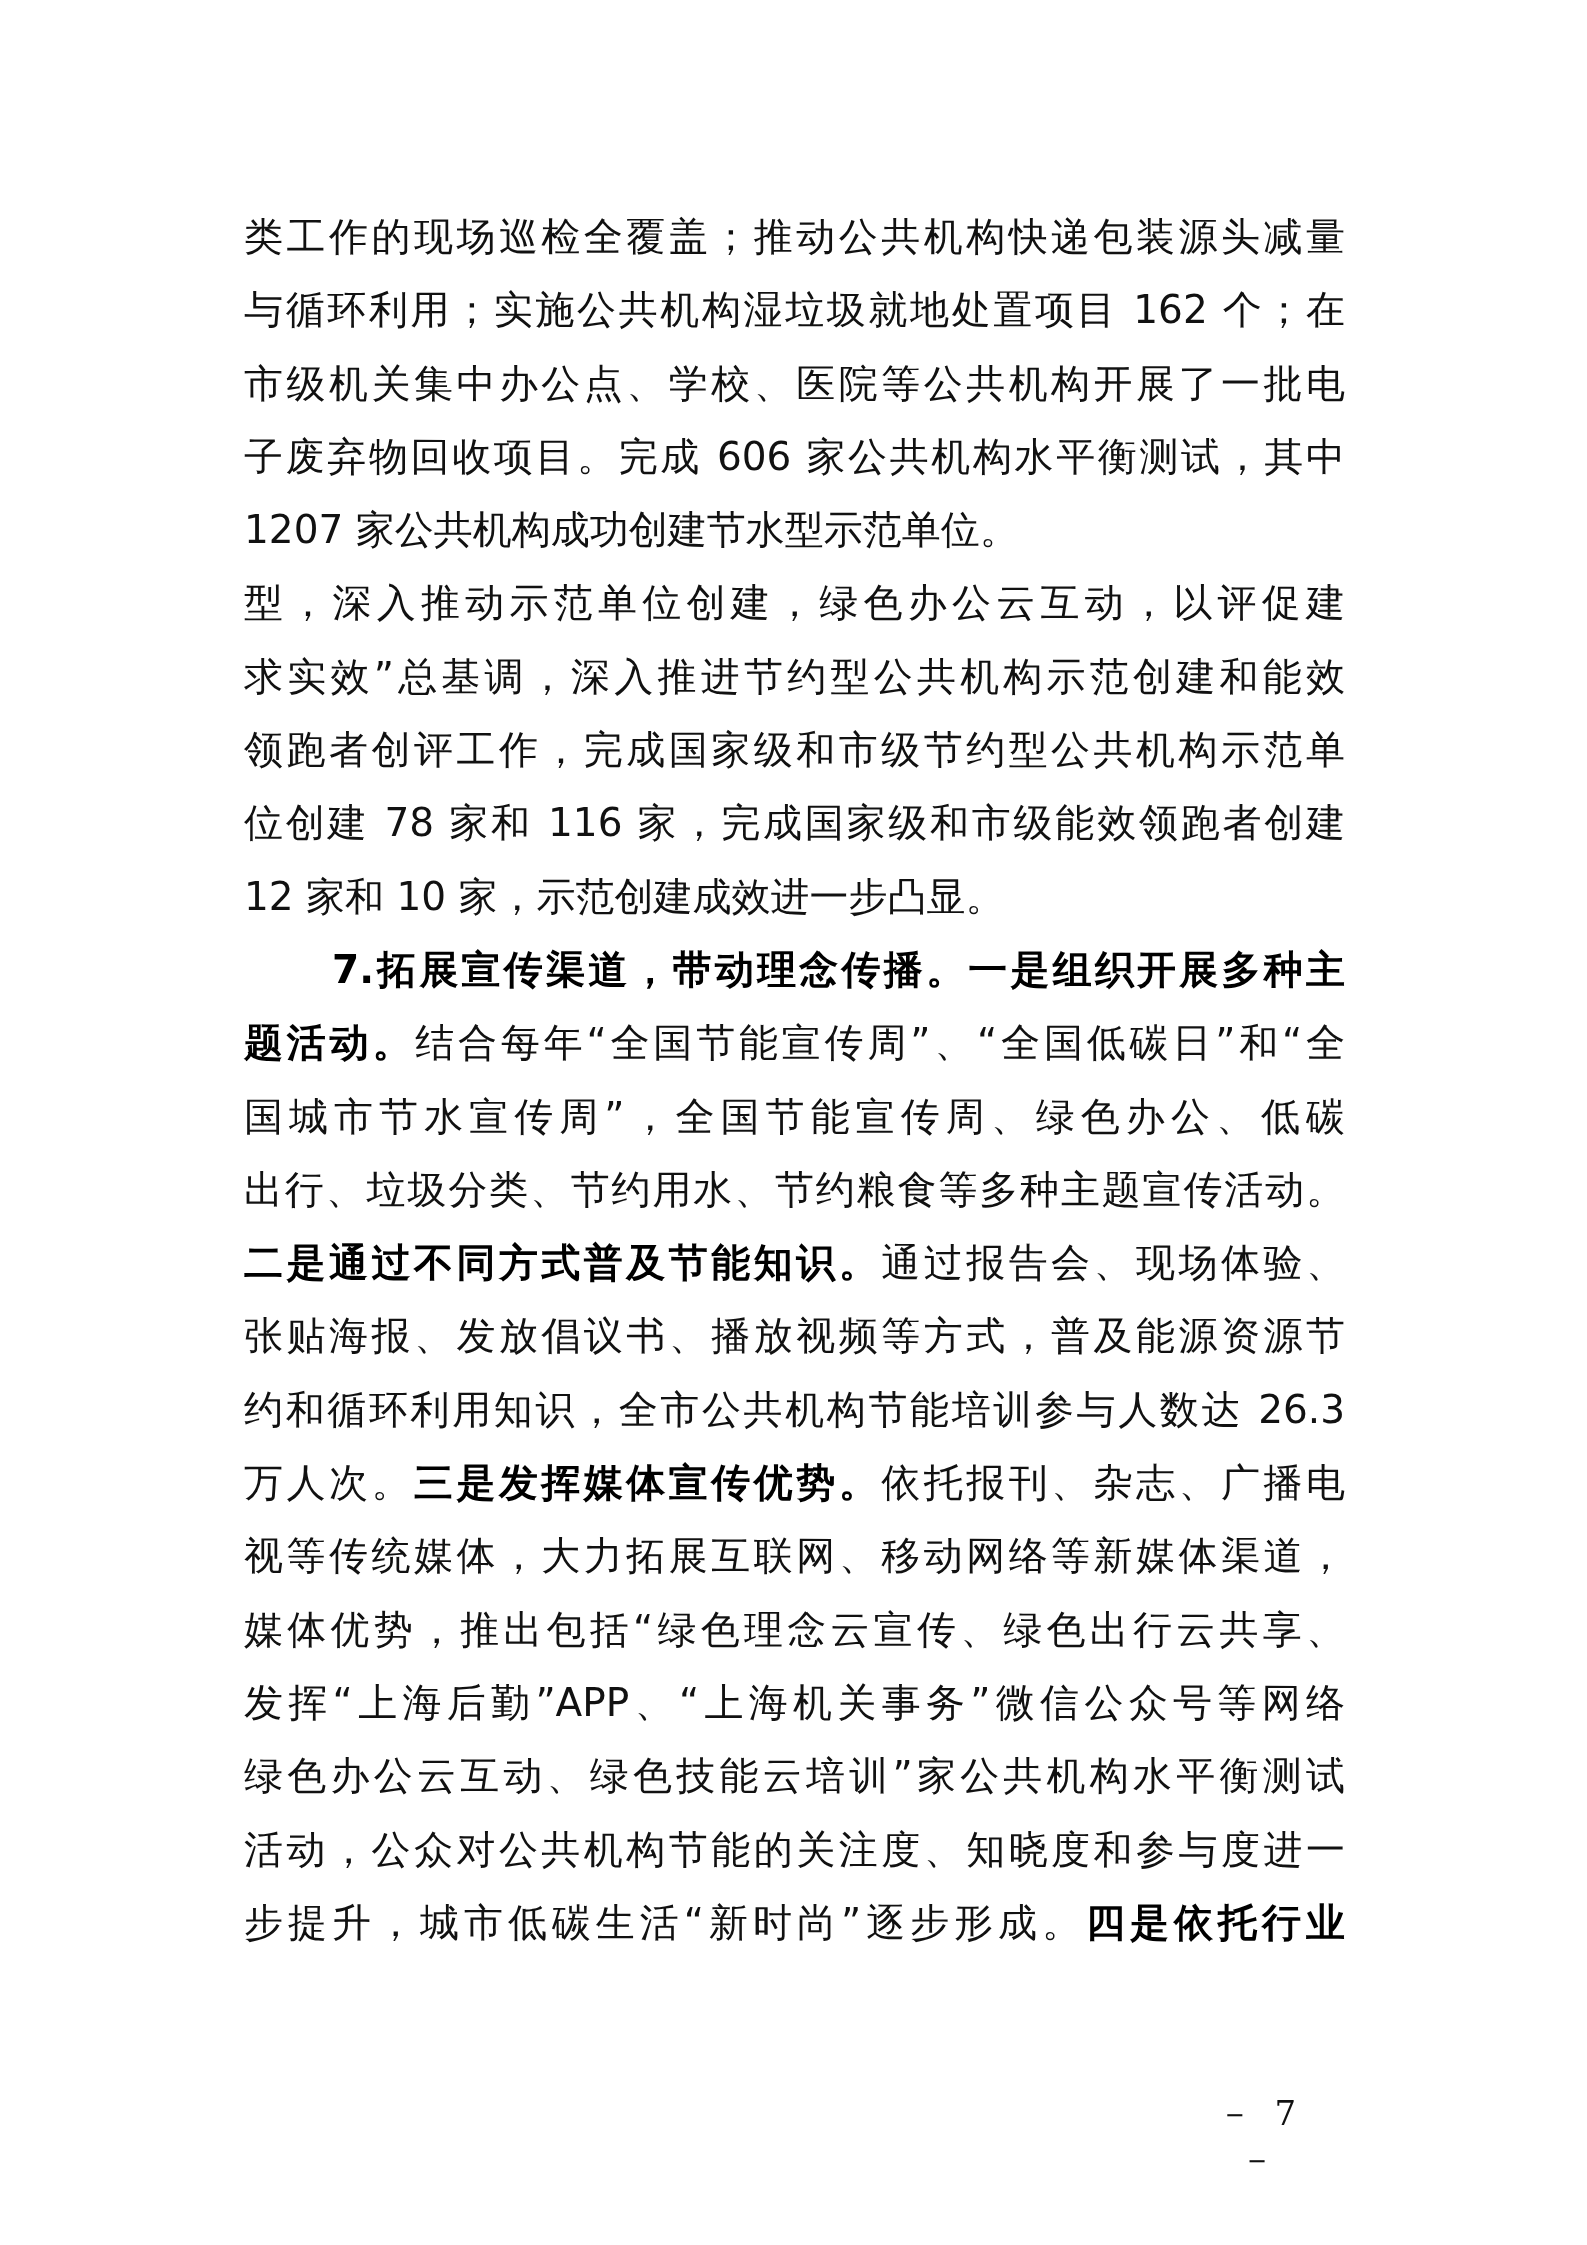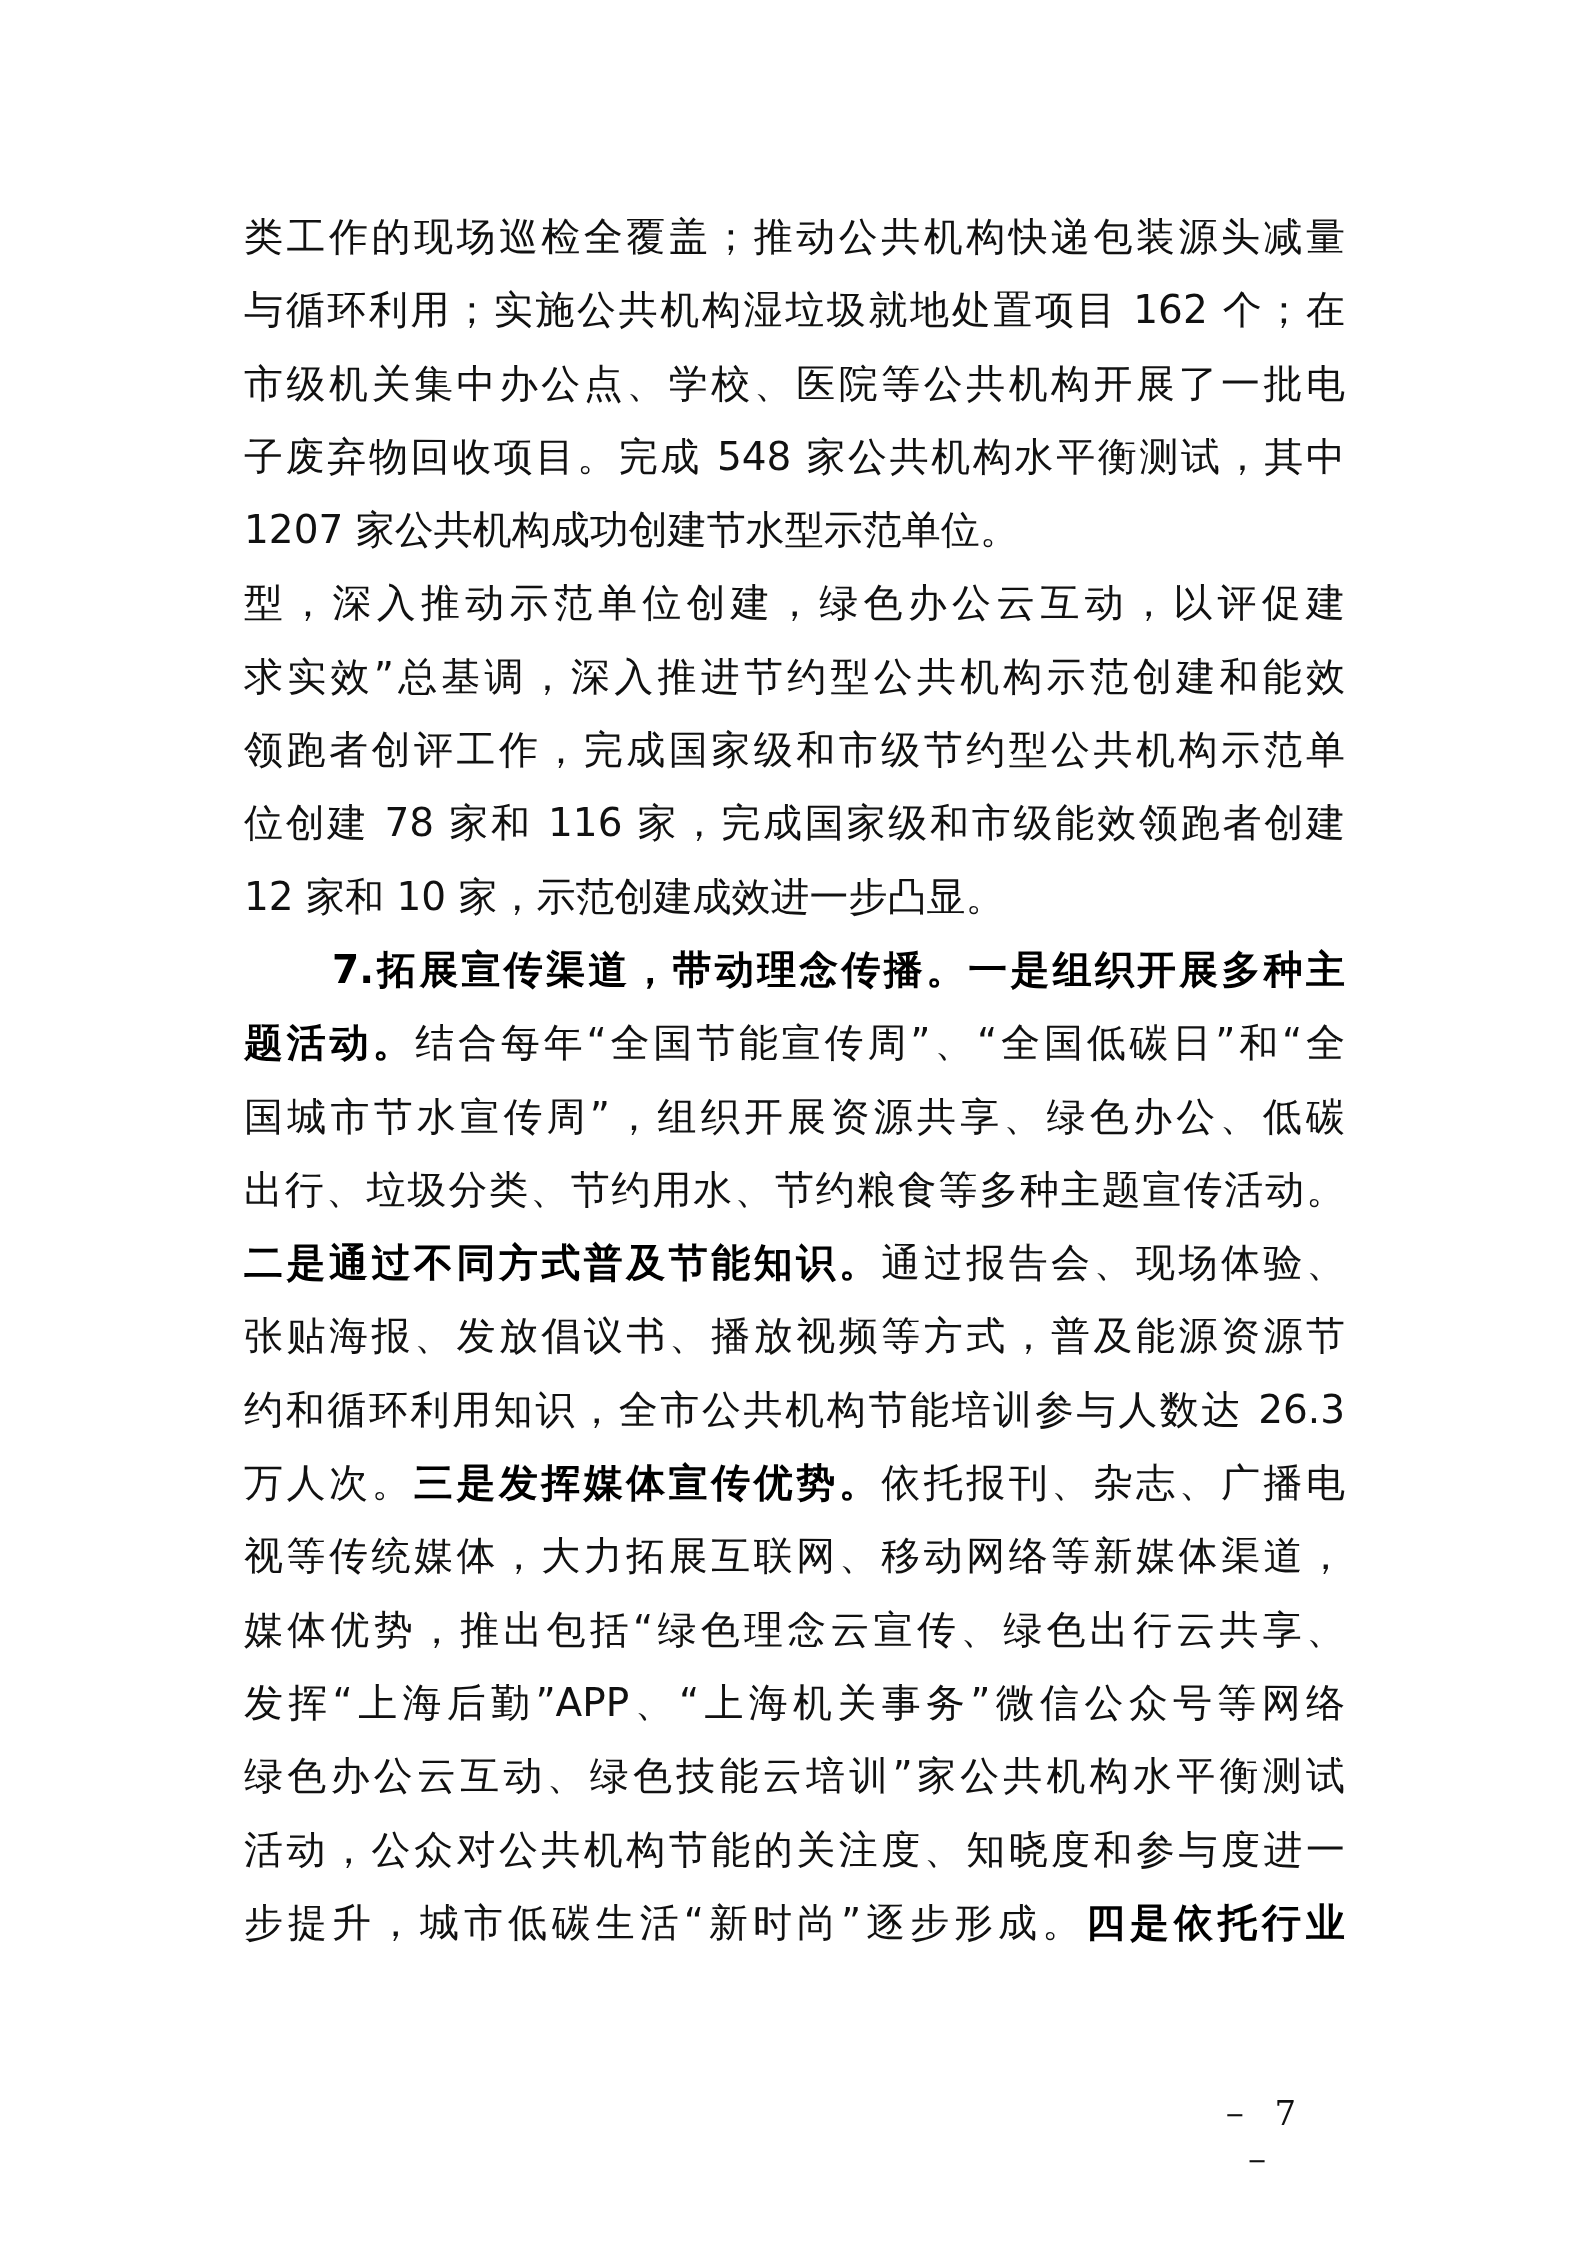--- a/index.html
+++ b/index.html
@@ -65,32 +65,32 @@
   </style>
 </head>
 <body>
 
 <div class="page">
   <div class="text-block">
 
     <div class="line"><span>类工作的现场巡检全覆盖；推动公共机构快递包装源头减量</span></div>
     <div class="line"><span>与循环利用；实施公共机构湿垃圾就地处置项目 162 个；在</span></div>
     <div class="line"><span>市级机关集中办公点、学校、医院等公共机构开展了一批电</span></div>
-    <div class="line"><span>子废弃物回收项目。完成 548 家公共机构水平衡测试，其中</span></div>
+    <div class="line"><span>子废弃物回收项目。完成 606 家公共机构水平衡测试，其中</span></div>
     <div class="line last"><span>1207 家公共机构成功创建节水型示范单位。</span></div>
 
     <div class="line"><span>型，深入推动示范单位创建，绿色办公云互动，以评促建</span></div>
     <div class="line"><span>求实效”总基调，深入推进节约型公共机构示范创建和能效</span></div>
     <div class="line"><span>领跑者创评工作，完成国家级和市级节约型公共机构示范单</span></div>
     <div class="line"><span>位创建 78 家和 116 家，完成国家级和市级能效领跑者创建</span></div>
     <div class="line last"><span>12 家和 10 家，示范创建成效进一步凸显。</span></div>
 
     <div class="line indent"><span class="b">7.拓展宣传渠道，带动理念传播。一是组织开展多种主</span></div>
     <div class="line"><span class="b">题活动。</span><span>结合每年“全国节能宣传周”、“全国低碳日”和“全</span></div>
-    <div class="line"><span>国城市节水宣传周”，组织开展资源共享、绿色办公、低碳</span></div>
+    <div class="line"><span>国城市节水宣传周”，全国节能宣传周、绿色办公、低碳</span></div>
     <div class="line"><span>出行、垃圾分类、节约用水、节约粮食等多种主题宣传活动。</span></div>
     <div class="line"><span class="b">二是通过不同方式普及节能知识。</span><span>通过报告会、现场体验、</span></div>
     <div class="line"><span>张贴海报、发放倡议书、播放视频等方式，普及能源资源节</span></div>
     <div class="line"><span>约和循环利用知识，全市公共机构节能培训参与人数达 26.3</span></div>
     <div class="line"><span>万人次。</span><span class="b">三是发挥媒体宣传优势。</span><span>依托报刊、杂志、广播电</span></div>
     <div class="line"><span>视等传统媒体，大力拓展互联网、移动网络等新媒体渠道，</span></div>
     <div class="line"><span>媒体优势，推出包括“绿色理念云宣传、绿色出行云共享、</span></div>
     <div class="line"><span>发挥“上海后勤”APP、“上海机关事务”微信公众号等网络</span></div>
     <div class="line"><span>绿色办公云互动、绿色技能云培训”家公共机构水平衡测试</span></div>
     <div class="line"><span>活动，公众对公共机构节能的关注度、知晓度和参与度进一</span></div>

